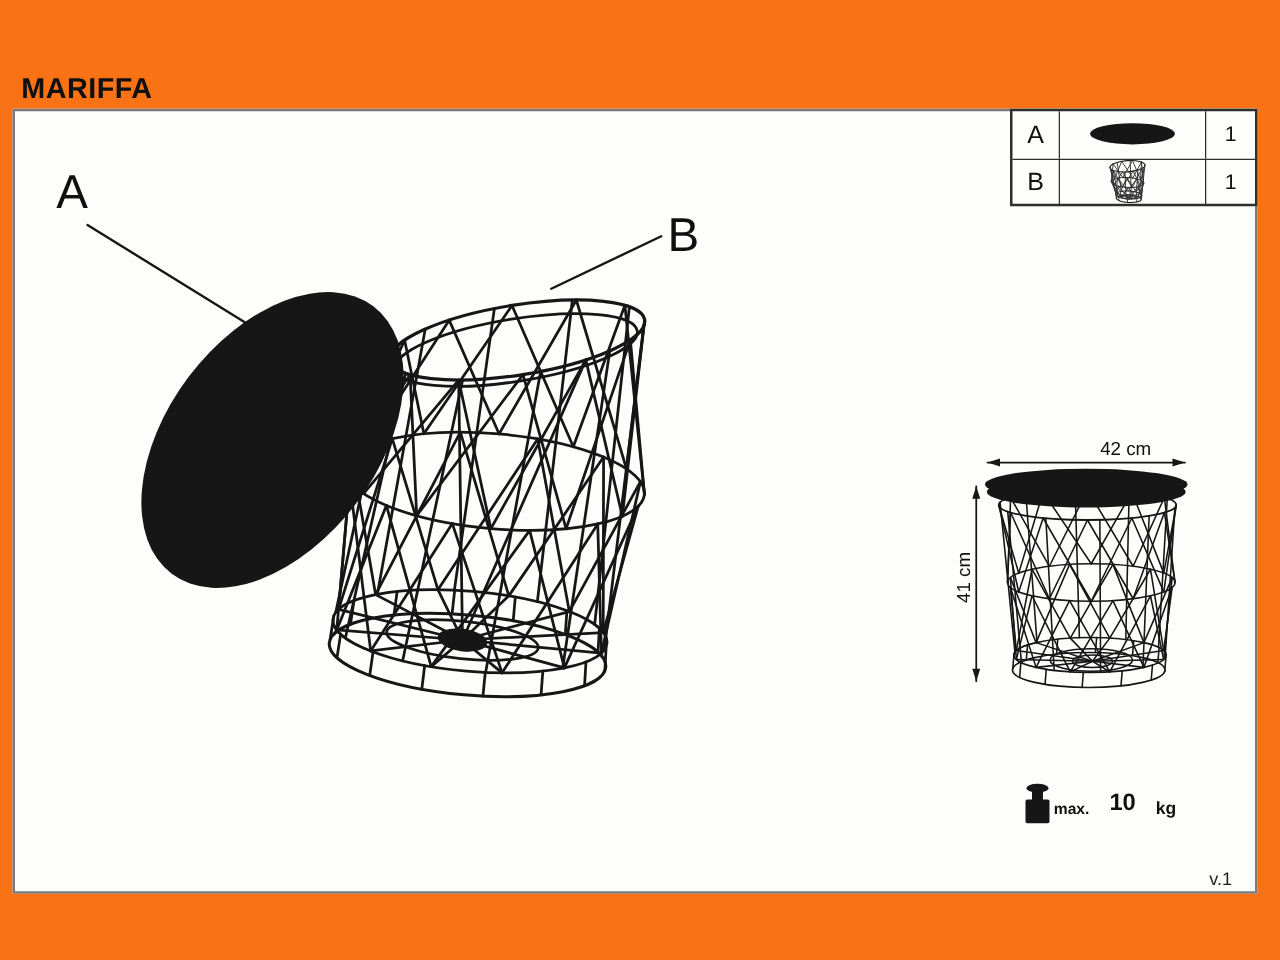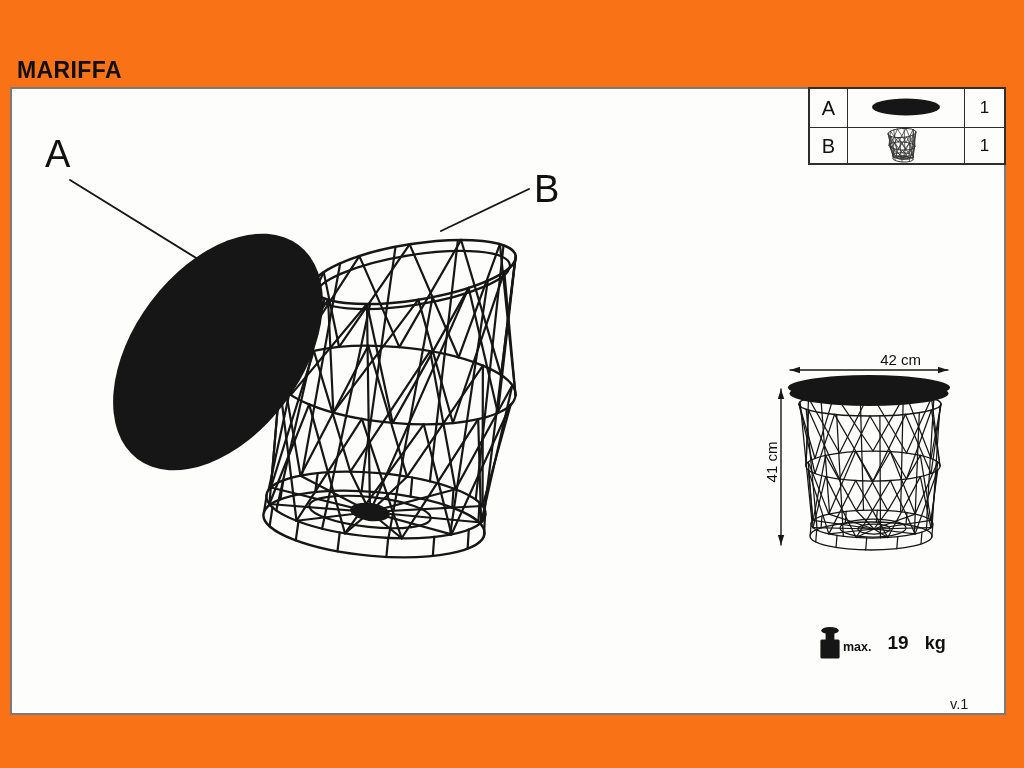--- a/index.html
+++ b/index.html
@@ -20,22 +20,22 @@
   svg.art{position:absolute;left:0;top:0;z-index:5;pointer-events:none;}
   .txt{position:absolute;z-index:6;}
   .label-big{font-size:38px;line-height:40px;font-weight:400;}
   .dim{font-size:15px;}
   .dim-w{left:821px;top:351px;width:100px;text-align:right;}
   .dim-h{left:742px;top:453px;width:60px;height:18px;text-align:center;
          transform:rotate(-90deg);}
   .load{left:843px;top:632px;display:flex;align-items:flex-end;gap:16px;}
   .load .pre{font-size:12.5px;font-weight:700;}
   .load .val{font-size:19px;font-weight:700;}
-  .load .unit{font-size:18px;font-weight:700;}
-  .version{left:950px;top:696px;width:53px;text-align:left;font-size:14.5px;color:#1c1c1c;}
+  .load .unit{font-size:14px;font-weight:700;}
+  .version{left:950px;top:696px;width:53px;text-align:center;font-size:14.5px;color:#1c1c1c;}
 </style>
 </head>
 <body>
 
 <div class="sheet">
 
   <div class="title txt">MARIFFA</div>
 
   <div class="frame"></div>
 
@@ -331,19 +331,19 @@
   </svg>
 
   <div class="txt label-big" style="left:45px;top:134px;">A</div>
   <div class="txt label-big" style="left:534px;top:169px;">B</div>
 
   <div class="txt dim dim-w">42 cm</div>
   <div class="txt dim dim-h">41 cm</div>
 
   <div class="txt load">
     <span class="pre">max.</span>
-    <span class="val">19</span>
+    <span class="val">10</span>
     <span class="unit">kg</span>
   </div>
 
   <div class="txt version">v.1</div>
 
 </div>
 
 </body></html>

